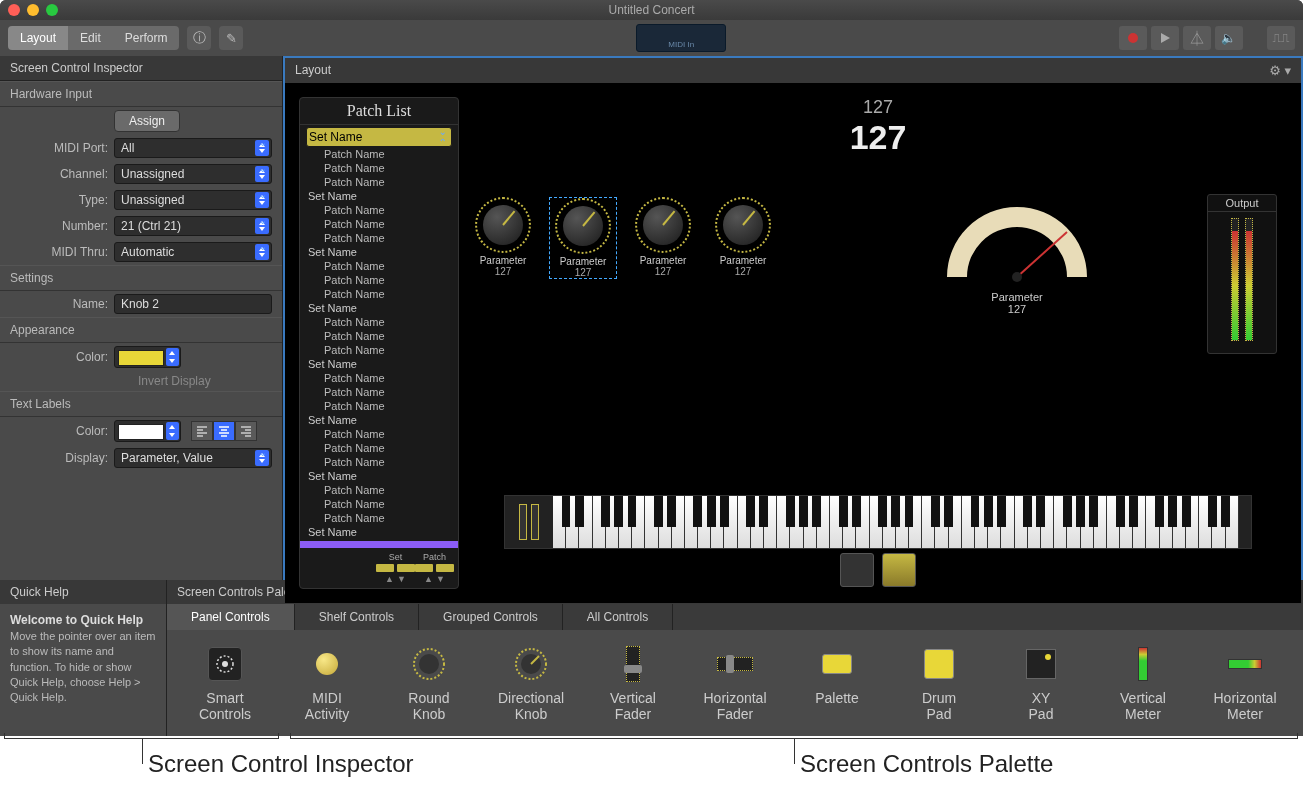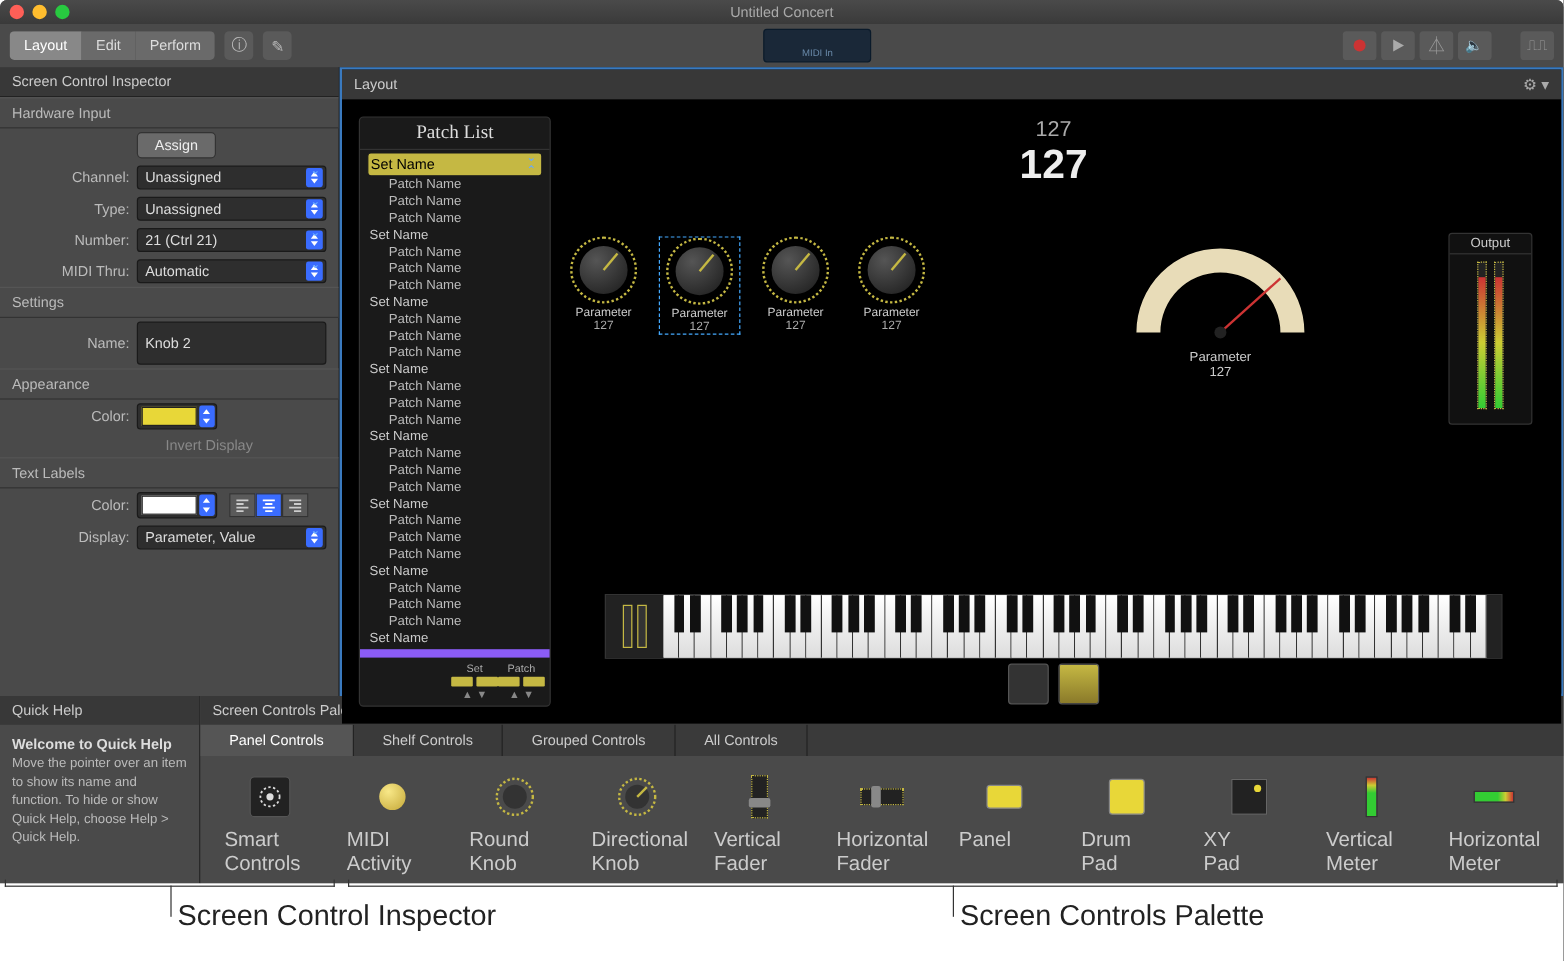--- a/index.html
+++ b/index.html
@@ -35,21 +35,21 @@
 .section-head { background:#4a4a4a; color:#bbb; font-size:12px; padding:5px 10px; border-top:1px solid #555; border-bottom:1px solid #333; }
 .row { display:flex; align-items:center; padding:3px 10px; gap:6px; }
 .row label { width:98px; text-align:right; color:#bbb; font-size:12px; }
 .row .ctrl { flex:1; }
 .sel { width:100%; background:#2e2e2e; border:1px solid #1a1a1a; border-radius:3px; color:#ddd; font-size:12px; padding:2px 18px 2px 6px; position:relative; height:20px; display:flex; align-items:center; }
 .sel::after { content:"⌄"; position:absolute; right:4px; top:0; color:#6af; font-size:10px; line-height:8px; }
 .sel::before { content:"⌃"; position:absolute; right:4px; bottom:-2px; color:#6af; font-size:10px; }
 .sel .updn{position:absolute;right:2px;top:1px;bottom:1px;width:14px;background:#3a6cff;border-radius:2px;}
 .sel .updn::before{content:"";position:absolute;top:3px;left:4px;border-left:3px solid transparent;border-right:3px solid transparent;border-bottom:4px solid #fff;}
 .sel .updn::after{content:"";position:absolute;bottom:3px;left:4px;border-left:3px solid transparent;border-right:3px solid transparent;border-top:4px solid #fff;}
-.txt { width:100%; background:#2e2e2e; border:1px solid #1a1a1a; border-radius:3px; color:#ddd; font-size:12px; padding:3px 6px; height:36px; }
+.txt { width:100%; background:#2e2e2e; border:1px solid #1a1a1a; border-radius:3px; color:#ddd; font-size:12px; padding:3px 6px; height:20px; }
 .btn { background:#6a6a6a; border:1px solid #333; border-radius:4px; color:#eee; font-size:12px; padding:3px 14px; }
 .swatch { width:46px; height:16px; border:1px solid #222; display:inline-block; vertical-align:middle; }
 .swatch-wrap{ background:#2e2e2e; border:1px solid #1a1a1a; border-radius:3px; padding:1px 16px 1px 3px; position:relative; display:inline-block; }
 .swatch-wrap .updn{position:absolute;right:1px;top:1px;bottom:1px;width:13px;background:#3a6cff;border-radius:2px;}
 .swatch-wrap .updn::before{content:"";position:absolute;top:3px;left:3px;border-left:3px solid transparent;border-right:3px solid transparent;border-bottom:4px solid #fff;}
 .swatch-wrap .updn::after{content:"";position:absolute;bottom:3px;left:3px;border-left:3px solid transparent;border-right:3px solid transparent;border-top:4px solid #fff;}
 .chk { color:#888; font-size:12px; padding-left:24px; }
 .align-btns{ display:flex; gap:0; }
 .align-btns .ab{ width:22px; height:20px; background:#5a5a5a; border:1px solid #333; display:flex; align-items:center; justify-content:center; }
 .align-btns .ab.active{background:#3a6cff;}
@@ -116,21 +116,21 @@
 .qh-body{ padding:8px 10px; color:#bbb; font-size:11px; line-height:1.4; }
 .qh-body b{color:#ddd;font-size:12px;}
 
 .palette { flex:1; background:#4a4a4a; display:flex; flex-direction:column; }
 .pal-head { background:#383838; color:#ccc; font-size:12px; padding:5px 10px; display:flex; }
 .pal-head .gear{margin-left:auto;}
 .pal-tabs { display:flex; background:#3a3a3a; }
 .pal-tabs .pt { padding:6px 24px; color:#ccc; font-size:12px; border-right:1px solid #222; cursor:pointer; }
 .pal-tabs .pt.active { background:#555; color:#fff; }
 .pal-items { flex:1; display:flex; gap:26px; padding:14px 20px; align-items:flex-start; }
-.pi { text-align:left; color:#ccc; font-size:17px; width:76px; }
+.pi { text-align:center; color:#ccc; font-size:14px; width:76px; }
 .pi .icon{ width:40px; height:40px; margin:0 auto 6px; display:flex; align-items:center; justify-content:center; }
 
 .annotations{ position:relative; height:60px; }
 .bracket{position:absolute;border-top:1px solid #333;height:10px;}
 .bracket::before,.bracket::after{content:"";position:absolute;top:-6px;width:1px;height:6px;background:#333;}
 .bracket::before{left:0;} .bracket::after{right:0;}
 .ann-line{position:absolute;width:1px;background:#333;}
 .ann-text{position:absolute;font-size:24px;color:#222;font-family:Arial;}
 </style>
 </head>
@@ -168,20 +168,29 @@
     <div class="rb eq">⎍⎍</div>
   </div>
 
   <div class="main">
     <div class="inspector">
       <div class="panel-head">Screen Control Inspector</div>
       <div class="section-head">Hardware Input</div>
       <div class="row">
           <label></label>
           <div class="ctrl" style="text-align:left"><button class="btn">Assign</button></div>
+        </div>
+      <div class="row">
+          <label>MIDI Port:</label>
+          <div class="ctrl">
+            <div class="sel">
+              <span>All</span>
+              <span class="updn"></span>
+            </div>
+          </div>
         </div>
       <div class="row">
           <label>Channel:</label>
           <div class="ctrl">
             <div class="sel">
               <span>Unassigned</span>
               <span class="updn"></span>
             </div>
           </div>
         </div>
@@ -576,21 +585,21 @@
               <div style="width:36px;height:14px;border:1px dotted #c5b843;background:#222;position:relative">
                 <div style="position:absolute;left:8px;top:-3px;height:18px;width:8px;background:#888;border-radius:2px"></div>
               </div>
             </div>
             <div>Horizontal<br>Fader</div>
           </div>
           <div class="pi">
             <div class="icon">
               <div style="width:30px;height:20px;background:#e8d738;border-radius:3px;border:1px solid #888"></div>
             </div>
-            <div>Panel</div>
+            <div>Palette</div>
           </div>
           <div class="pi">
             <div class="icon">
               <div style="width:30px;height:30px;background:#e8d738;border-radius:3px;border:1px solid #888"></div>
             </div>
             <div>Drum<br>Pad</div>
           </div>
           <div class="pi">
             <div class="icon">
               <div style="width:30px;height:30px;background:#222;border:1px solid #666;position:relative">

